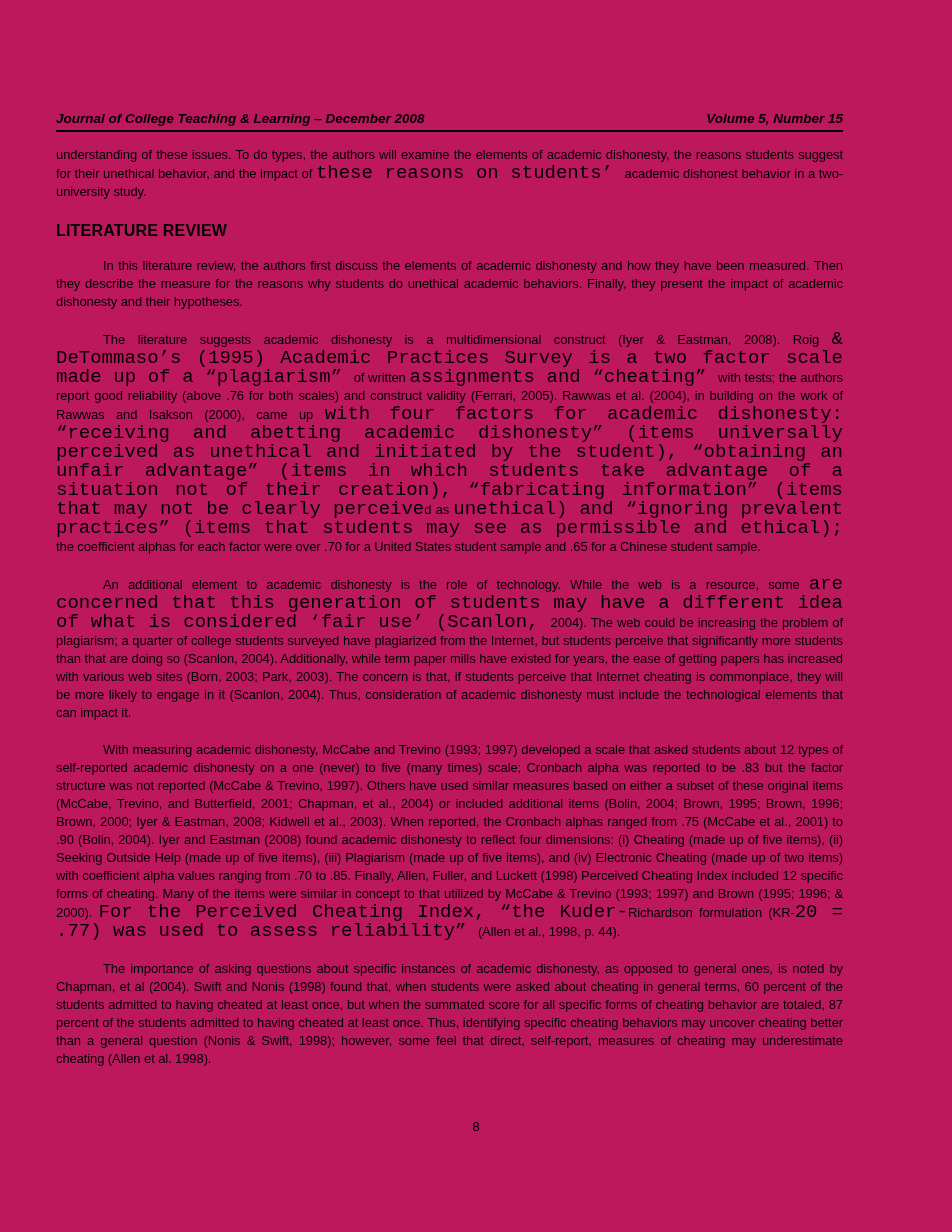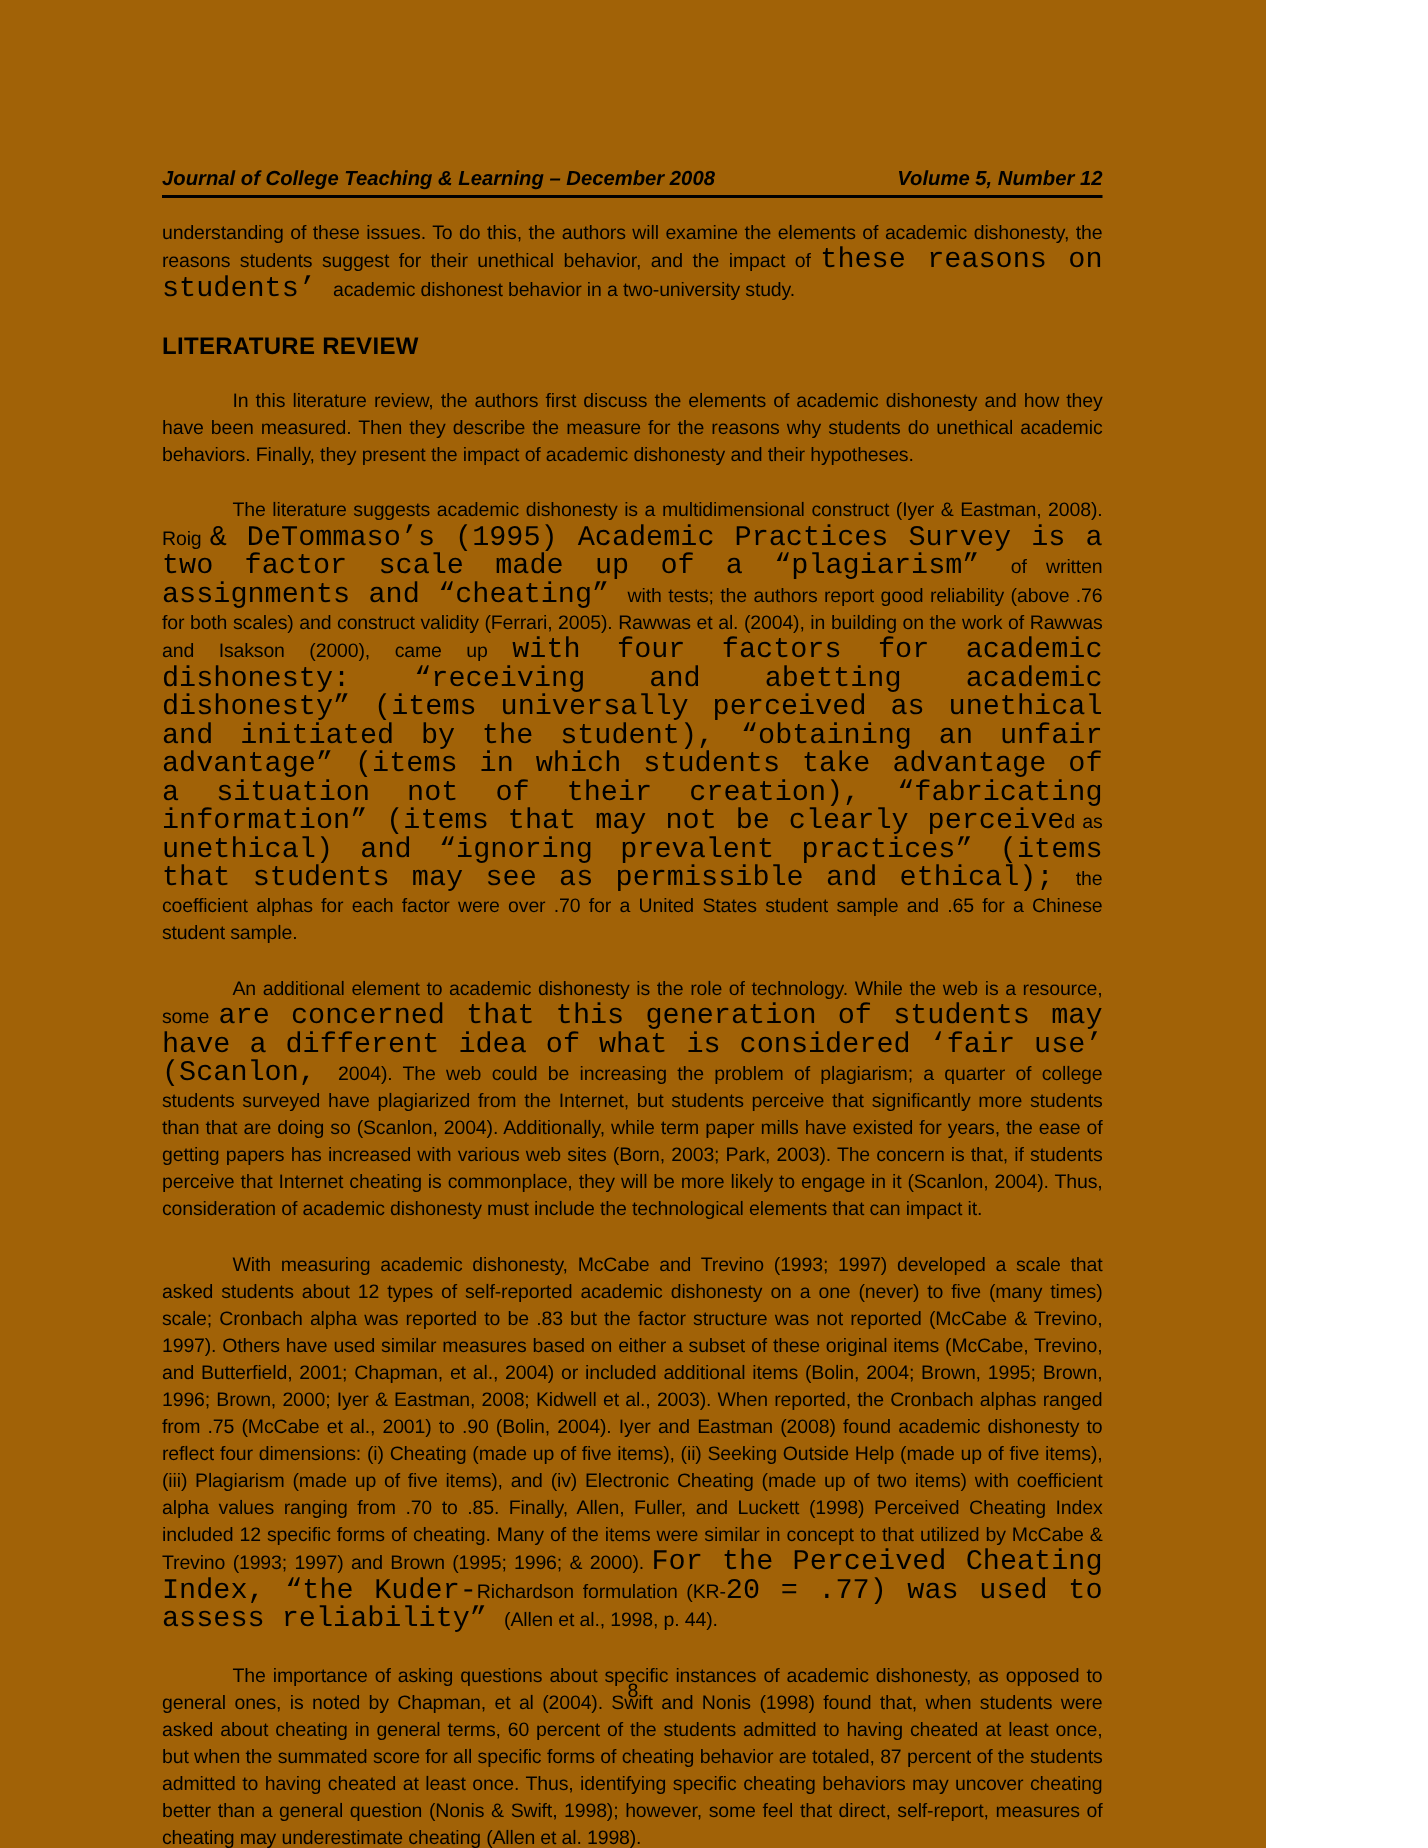--- a/index.html
+++ b/index.html
@@ -1,24 +1,24 @@
 <!DOCTYPE html>
 <html><head>
 <meta charset="utf-8">
 <style>
   html, body { margin: 0; padding: 0; background: #ffffff; }
   .page {
     position: relative;
-    width: 844px;
+    width: 952px;
     height: 1232px;
-    background: #a16207;
+    background: #be185d;
     color: #000000;
     font-family: "Liberation Sans", sans-serif;
     box-sizing: border-box;
-    padding: 110px 109px 0 108px;
+    padding: 110px 109px 0 56px;
     overflow: hidden;
   }
   .page-header {
     display: flex;
     justify-content: space-between;
     align-items: flex-end;
     font-weight: bold;
     font-style: italic;
     font-size: 13.5px;
     line-height: 17px;
@@ -56,26 +56,26 @@
     line-height: 18px;
   }
 </style>
 </head>
 <body>
 
 <div class="page">
 
   <header class="page-header">
     <span>Journal of College Teaching &amp; Learning – December 2008</span>
-    <span>Volume 5, Number 12</span>
+    <span>Volume 5, Number 15</span>
   </header>
 
   <main class="body-text">
 
-    <p class="para"><span class="run">understanding of these issues.  To do this, the authors will examine the elements of academic dishonesty, the reasons students suggest for their unethical behavior, and the impact of </span><span class="run serif">these reasons on students’ </span><span class="run">academic dishonest behavior in a two-university study.</span></p>
+    <p class="para"><span class="run">understanding of these issues.  To do types, the authors will examine the elements of academic dishonesty, the reasons students suggest for their unethical behavior, and the impact of </span><span class="run serif">these reasons on students’ </span><span class="run">academic dishonest behavior in a two-university study.</span></p>
 
     <h2 class="section-heading">LITERATURE REVIEW</h2>
 
     <p class="para indent"><span class="run">In this literature review, the authors first discuss the elements of academic dishonesty and how they have been measured.  Then they describe the measure for the reasons why students do unethical academic behaviors.  Finally, they present the impact of academic dishonesty and their hypotheses.</span></p>
 
 
     <p class="para indent"><span class="run">The literature suggests academic dishonesty is a multidimensional construct (Iyer &amp; Eastman, 2008).  Roig </span><span class="run serif">&amp; DeTommaso’s (1995) Academic Practices Survey is a two factor scale made up of a “plagiarism” </span><span class="run">of written </span><span class="run serif">assignments and “cheating” </span><span class="run">with tests; the authors report good reliability (above .76 for both scales) and construct validity (Ferrari, 2005).  Rawwas et al. (2004), in building on the work of Rawwas and Isakson (2000), came up </span><span class="run serif">with four factors for academic dishonesty:  “receiving and abetting academic dishonesty” (items universally perceived as unethical and initiated by the student), “obtaining an unfair advantage” (items in which students take advantage of a situation not of their creation), “fabricating information” (items that may not be clearly perceive</span><span class="run">d as </span><span class="run serif">unethical) and “ignoring prevalent practices” (items that students may see as permissible and ethical); </span><span class="run">the coefficient alphas for each factor were over .70 for a United States student sample and .65 for a Chinese student sample.</span></p>
 
     <p class="para indent"><span class="run">An additional element to academic dishonesty is the role of technology.  While the web is a resource, some </span><span class="run serif">are concerned that this generation of students may have a different idea of what is considered ‘fair use’ (Scanlon, </span><span class="run">2004).  The web could be increasing the problem of plagiarism; a quarter of college students surveyed have plagiarized from the Internet, but students perceive that significantly more students than that are doing so (Scanlon, 2004).  Additionally, while term paper mills have existed for years, the ease of getting papers has increased with various web sites (Born, 2003; Park, 2003).  The concern is that, if students perceive that Internet cheating is commonplace, they will be more likely to engage in it (Scanlon, 2004).  Thus, consideration of academic dishonesty must include the technological elements that can impact it.</span></p>
 

